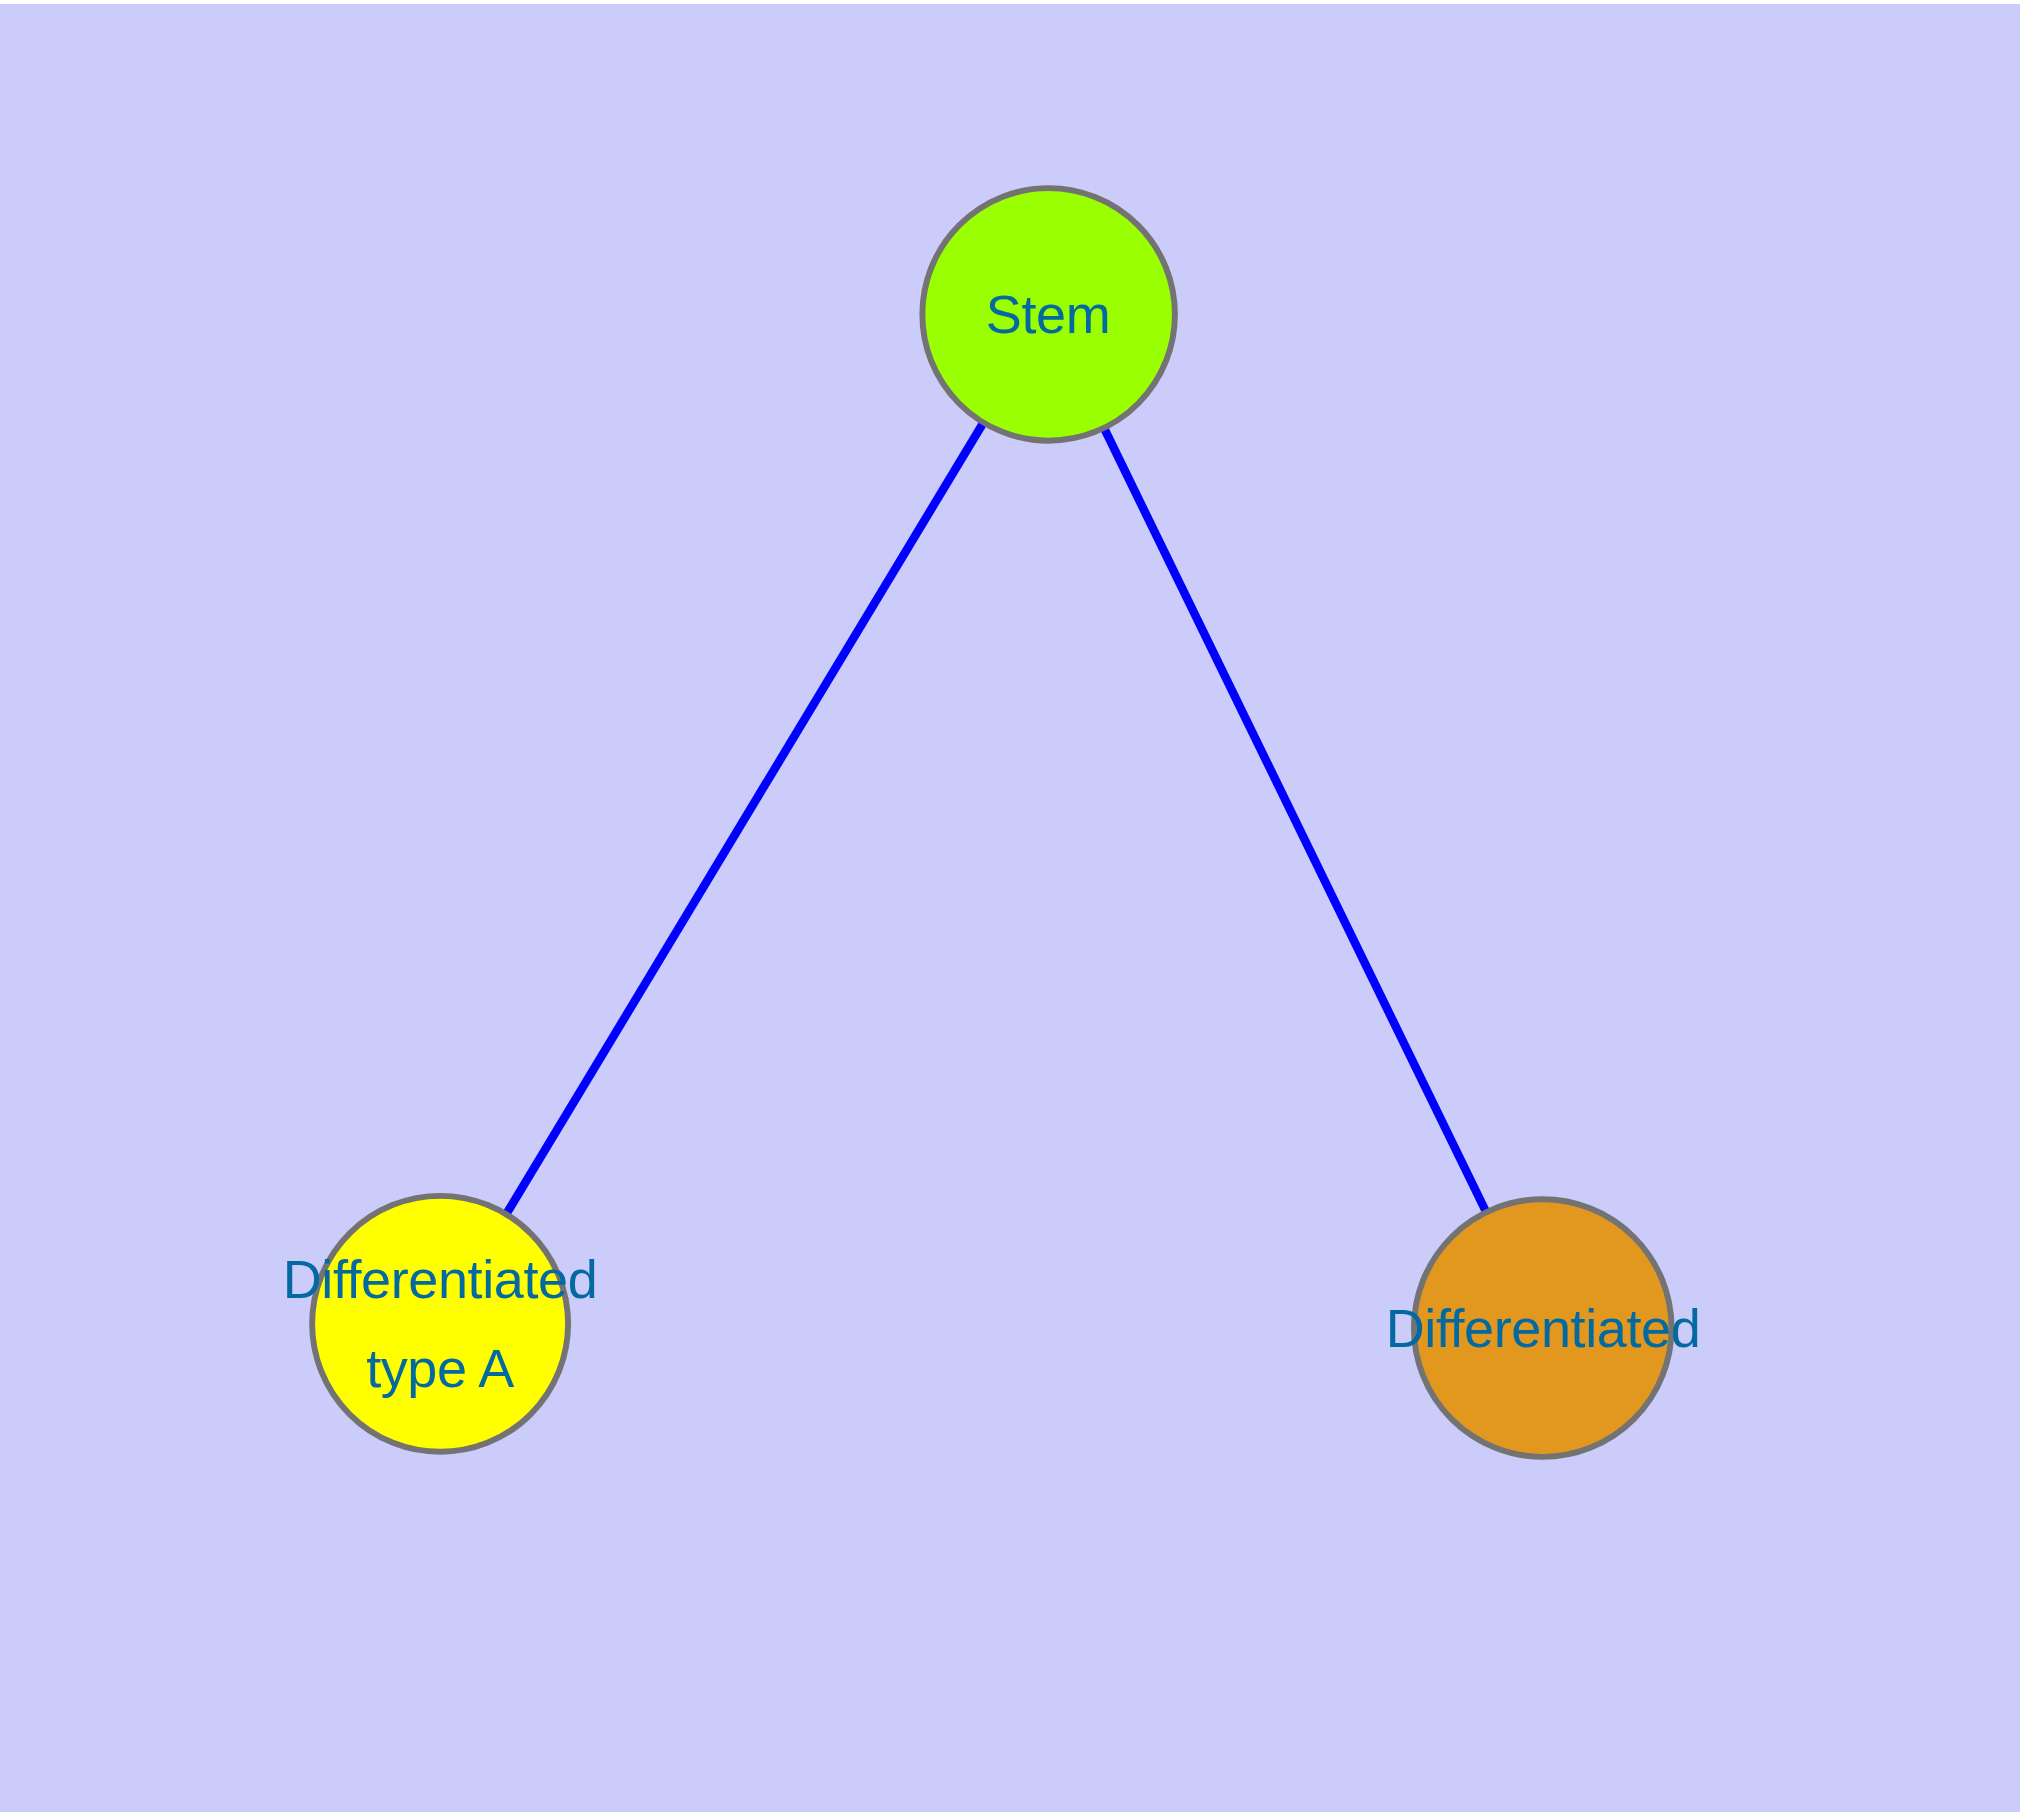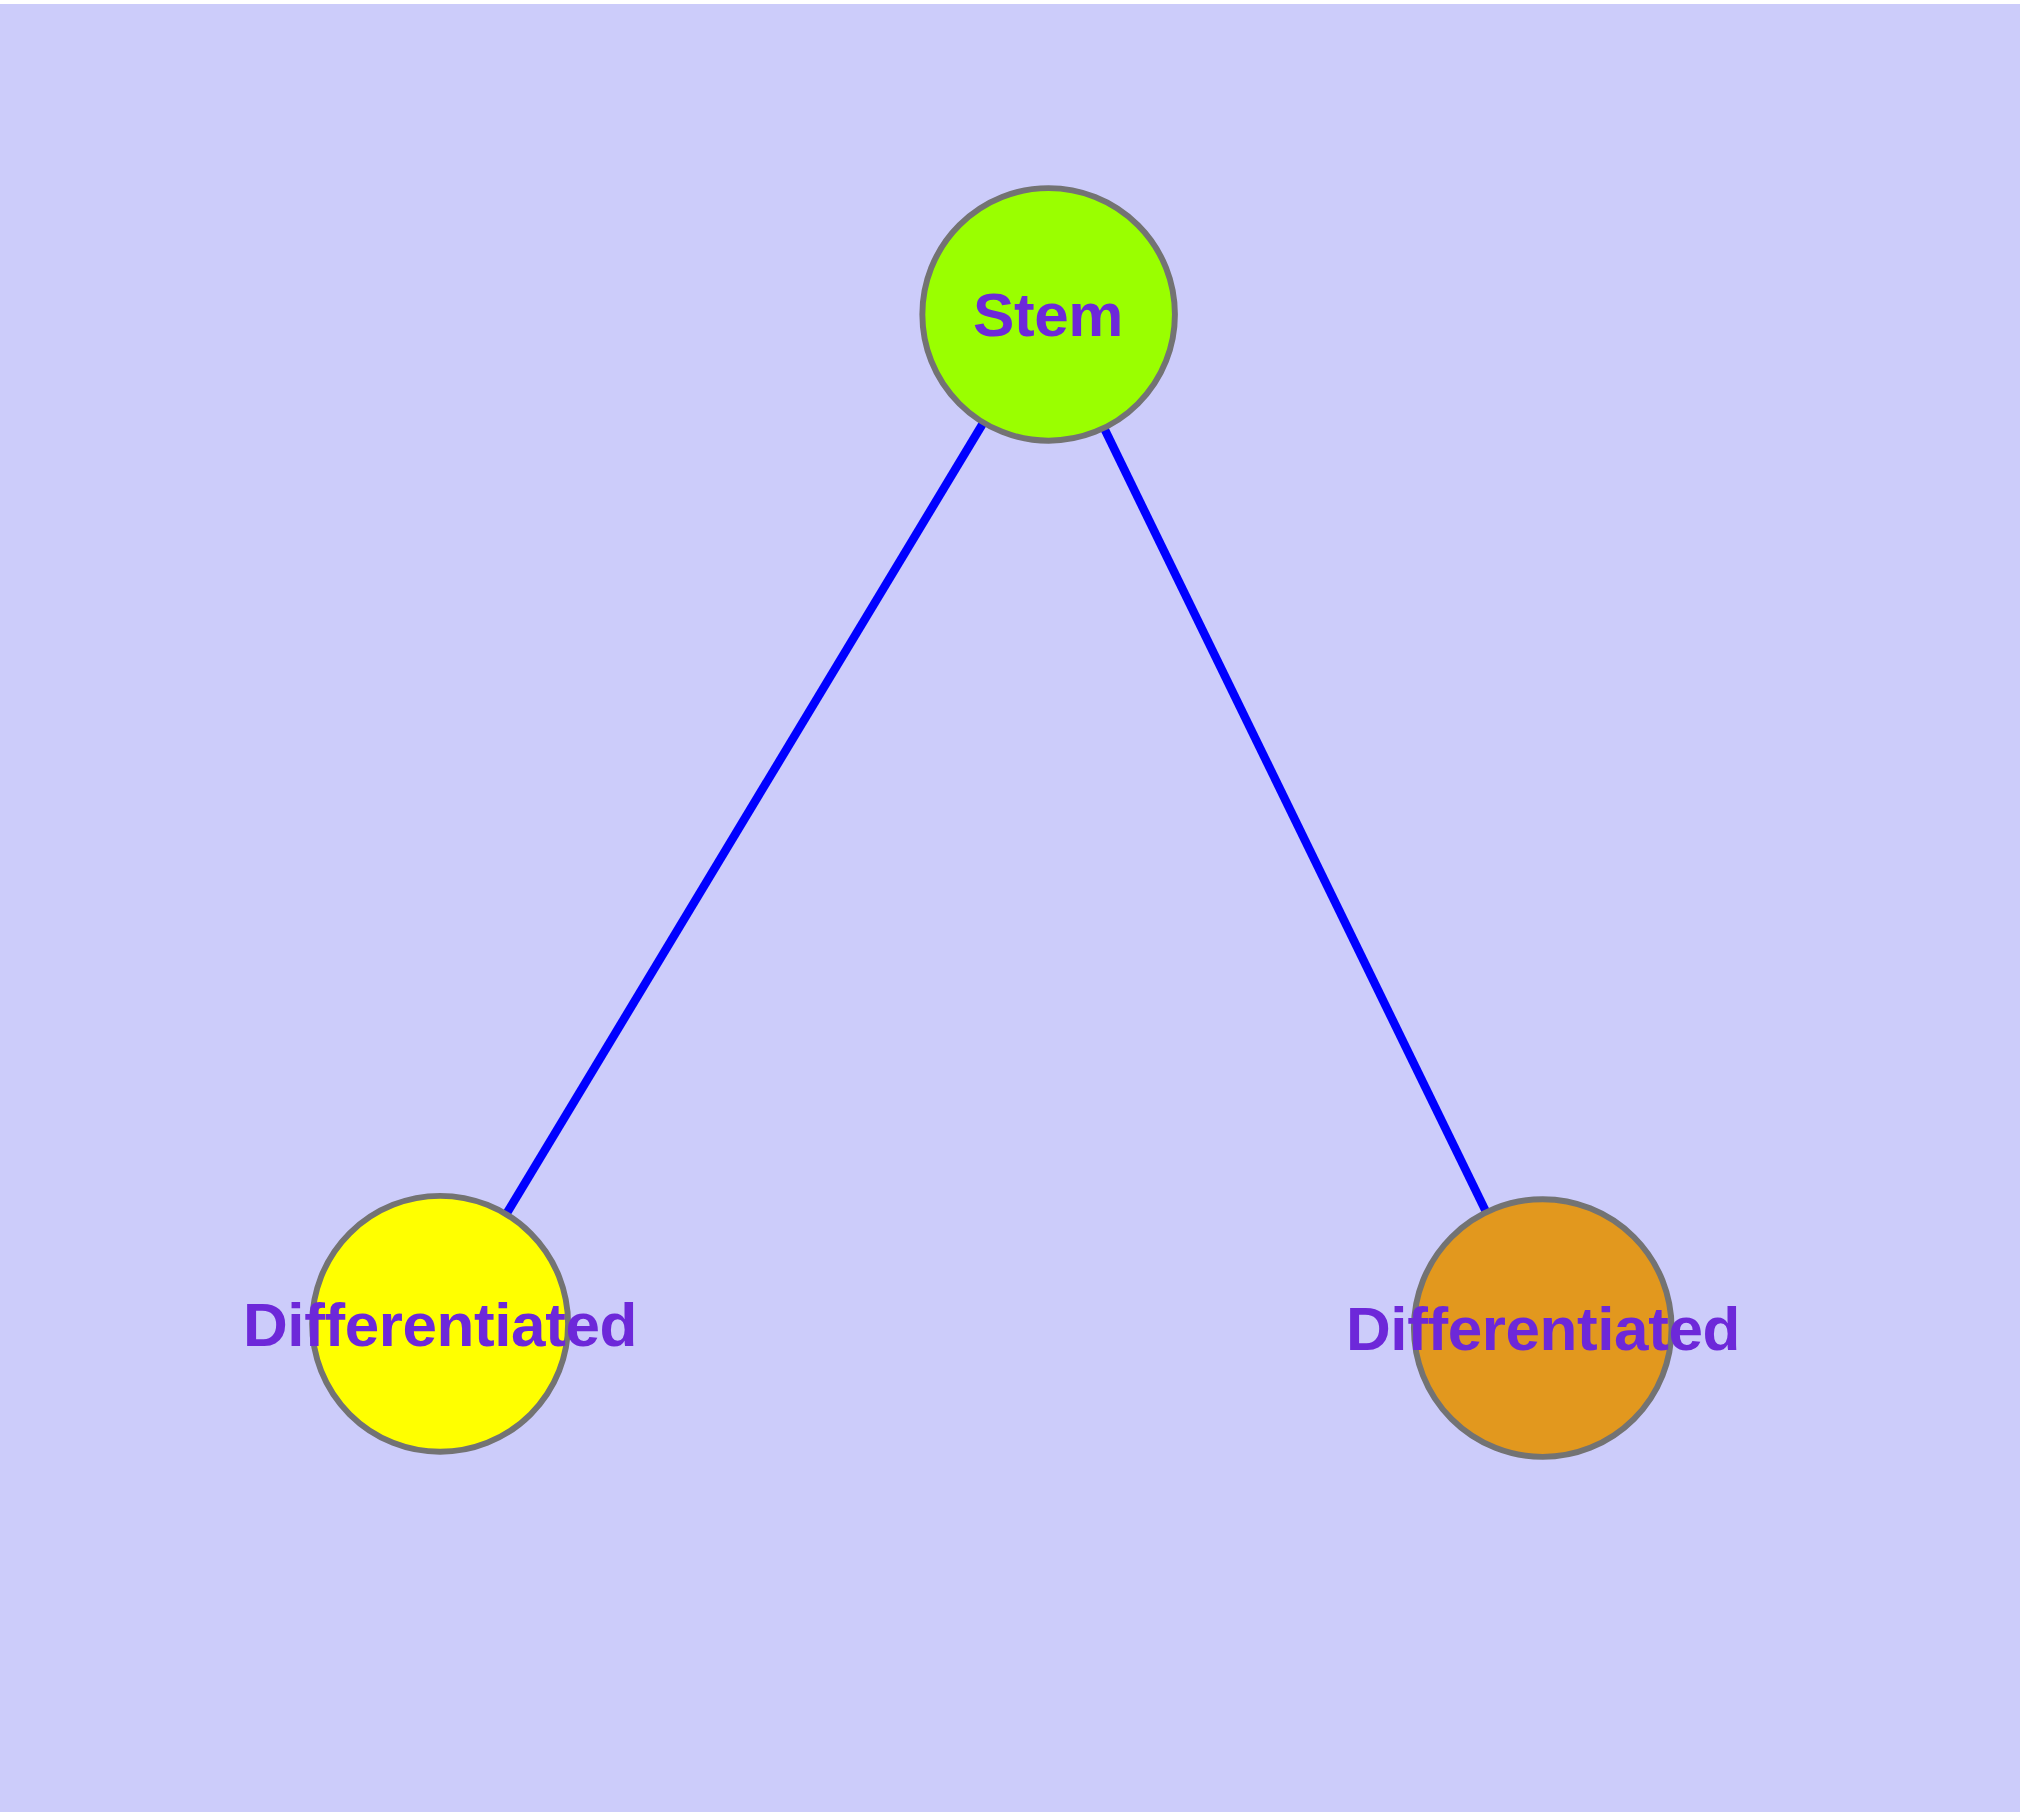--- a/index.html
+++ b/index.html
@@ -35,23 +35,23 @@
     stroke-width: 7;
   }
   .edge-line {
     stroke: #0000ff;
     stroke-width: 10;
     stroke-linecap: butt;
   }
   .node-label {
     position: absolute;
     text-align: center;
-    color: #6d28d9;
-    font-weight: bold;
-    font-size: 62px;
+    color: #0369a1;
+    font-weight: normal;
+    font-size: 54px;
     line-height: 89px;
     white-space: nowrap;
     transform: translate(-50%, -50%);
     letter-spacing: -0.4px;
     pointer-events: none;
   }
 </style>
 </head>
 <body>
 
@@ -66,18 +66,18 @@
       </g>
     <g id="node-layer">
         <circle cx="1237" cy="371" r="149" class="node-circle" fill="#9aff00" stroke="#737373"></circle>
         <circle cx="519" cy="1562" r="151" class="node-circle" fill="#ffff00" stroke="#737373"></circle>
         <circle cx="1820" cy="1567" r="152" class="node-circle" fill="#e2981e" stroke="#737373"></circle>
       </g>
   </svg>
 
   <div id="label-layer">
       <div class="node-label" style="left: 1048px; top: 314px;"><span>Stem</span></div>
-      <div class="node-label" style="left: 440px; top: 1324px;"><span>Differentiated</span><br></div>
+      <div class="node-label" style="left: 440px; top: 1324px;"><span>Differentiated</span><br><span>type A</span></div>
       <div class="node-label" style="left: 1543px; top: 1328px;"><span>Differentiated</span><br></div>
     </div>
 
 </div>
 
 
 </body></html>

